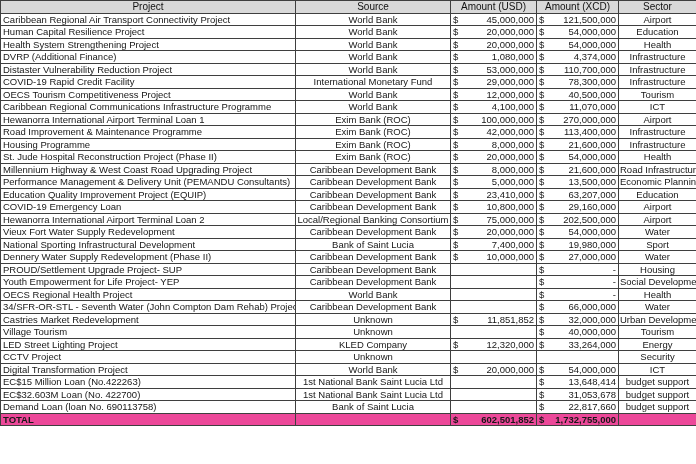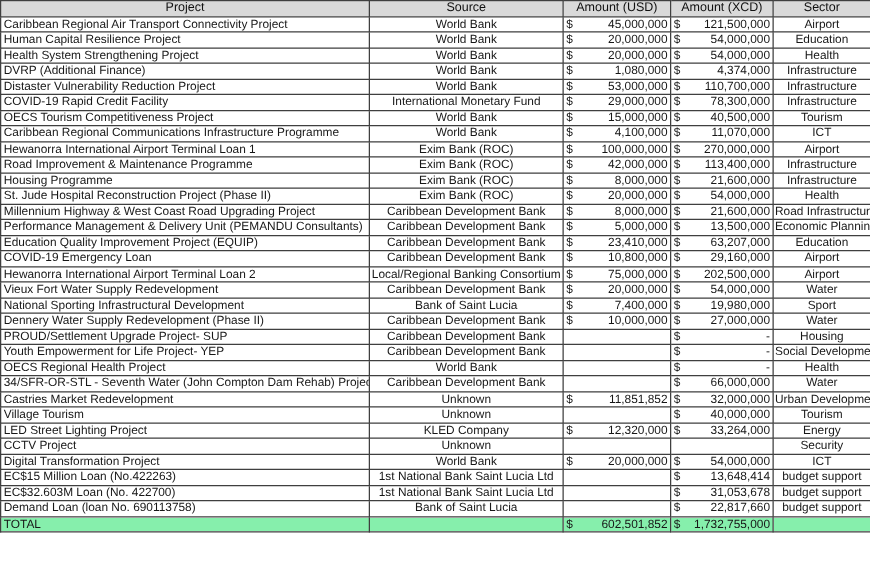--- a/index.html
+++ b/index.html
@@ -37,22 +37,22 @@
   td.c-project { text-align: left; }
   td.c-source, td.c-sector { text-align: center; padding: 0 1px; }
   td.c-amt .acct {
     display: flex;
     justify-content: space-between;
     align-items: baseline;
   }
   td.c-amt .cur { text-align: left; }
   td.c-amt .num { text-align: right; }
   tr.total-row td {
-    background: #86efac;
-    font-weight: normal;
+    background: #ec4899;
+    font-weight: bold;
   }
 </style>
 </head>
 <body>
 
 <table class="fin-table">
   <colgroup>
     <col style="width:295px">
     <col style="width:155px">
     <col style="width:86px">
@@ -170,21 +170,21 @@
           </div>
         </td>
         <td class="c-sector">Infrastructure</td>
       </tr>
       <tr>
         <td class="c-project">OECS Tourism Competitiveness Project</td>
         <td class="c-source">World Bank</td>
         <td class="c-amt">
           <div class="acct">
             <span class="cur">$</span>
-            <span class="num">15,000,000</span>
+            <span class="num">12,000,000</span>
           </div>
         </td>
         <td class="c-amt">
           <div class="acct">
             <span class="cur">$</span>
             <span class="num">40,500,000</span>
           </div>
         </td>
         <td class="c-sector">Tourism</td>
       </tr>

